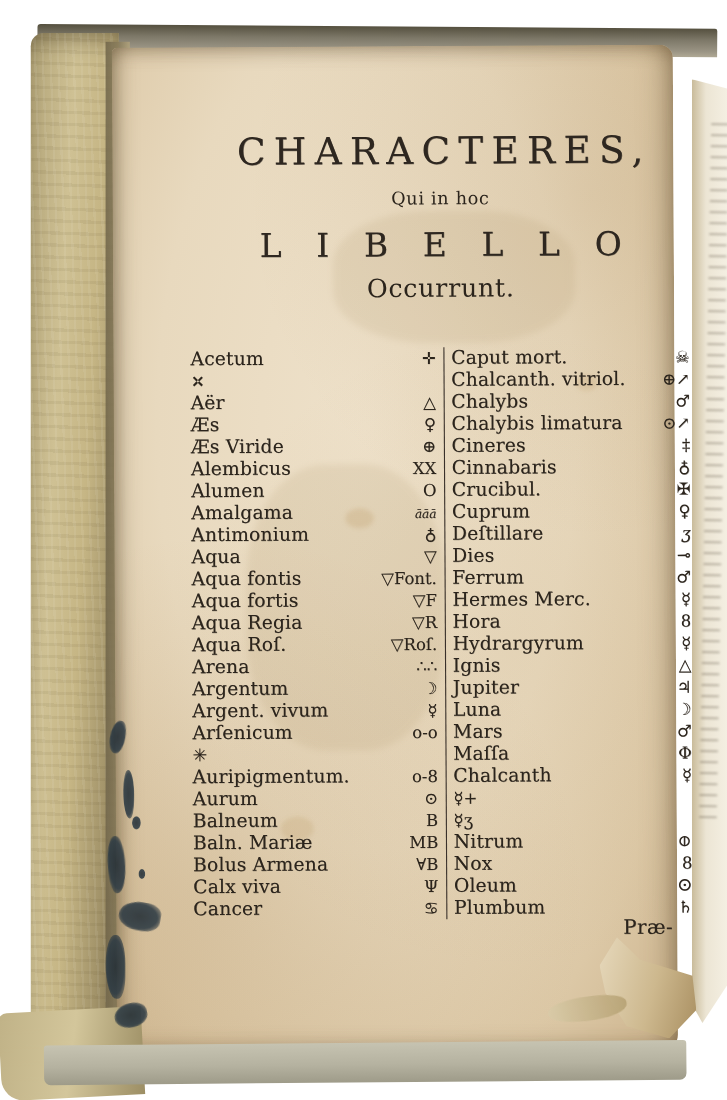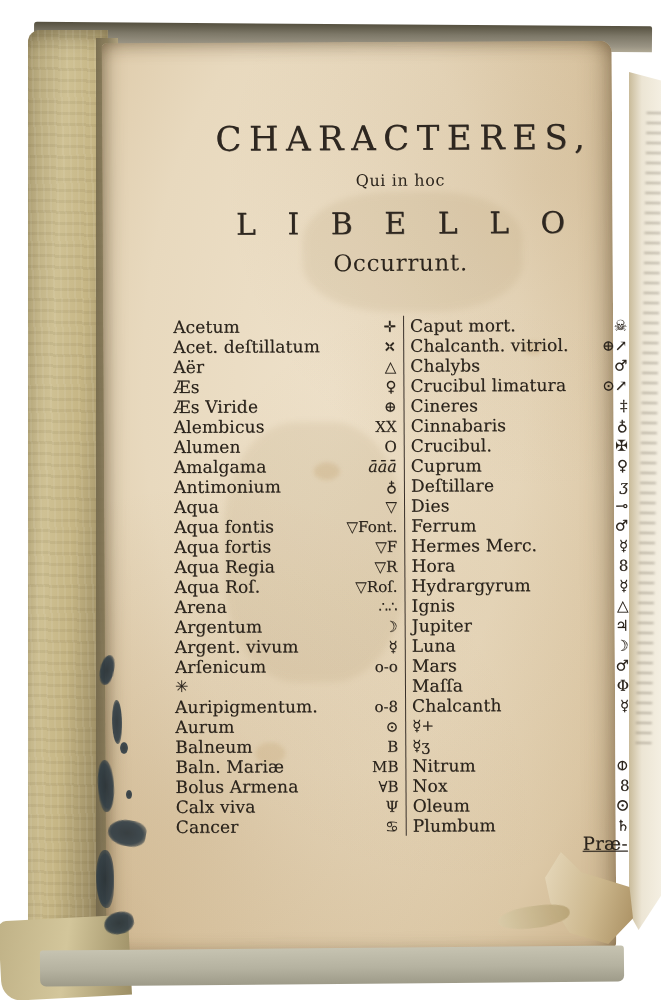--- a/index.html
+++ b/index.html
@@ -76,22 +76,22 @@
   .subtitle2{margin-top:9px;text-align:center;font-size:23px;letter-spacing:.03em;}
 
   .table{position:absolute;left:0;top:274px;width:456px;display:flex;}
   .col{box-sizing:border-box;}
   .col-left{width:230px;padding-right:7px;}
   .col-right{width:226px;border-left:1.6px solid #39302a;padding-left:6px;padding-right:2px;}
   .row{display:flex;justify-content:space-between;align-items:baseline;height:20px;white-space:nowrap;}
   .term{font-size:17px;letter-spacing:.01em;text-shadow:.3px .3px 0 rgba(43,36,28,.45);}
   .sym{font-family:"DejaVu Serif","DejaVu Sans","Liberation Serif",serif;
     font-size:15px;line-height:20px;text-shadow:.3px .3px 0 rgba(43,36,28,.4);}
-  .catchword{position:absolute;right:4px;top:792px;font-size:18px;letter-spacing:.02em;
-    text-shadow:.3px .3px 0 rgba(43,36,28,.45);text-decoration:underline;}
+  .catchword{position:absolute;right:20px;top:792px;font-size:18px;letter-spacing:.02em;
+    text-shadow:.3px .3px 0 rgba(43,36,28,.45);}
 </style>
 </head>
 <body>
 
 <div class="photo">
 
   <div class="top-edge"></div>
   <div class="spine"></div>
   <div class="turnin"></div>
 
@@ -108,21 +108,20 @@
       <h2 class="title2">LIBELLO</h2>
       <div class="subtitle2">Occurrunt.</div>
 
       <div class="table">
         <div class="col col-left" id="col-left">
             <div class="row">
               <span class="term">Acetum</span>
               <span class="sym">✛</span>
             </div>
             <div class="row">
-              <span class="term">Acet. deſtillatum</span>
               <span class="sym" style="display: inline-block; transform: rotate(45deg);">✛</span>
             </div>
             <div class="row">
               <span class="term">Aër</span>
               <span class="sym">△</span>
             </div>
             <div class="row">
               <span class="term">Æs</span>
               <span class="sym">♀</span>
             </div>
@@ -133,21 +132,21 @@
             <div class="row">
               <span class="term">Alembicus</span>
               <span class="sym">XX</span>
             </div>
             <div class="row">
               <span class="term">Alumen</span>
               <span class="sym">O</span>
             </div>
             <div class="row">
               <span class="term">Amalgama</span>
-              <span class="sym" style="font-style: italic; font-size: 16px;">āāā</span>
+              <span class="sym" style="font-style: italic; font-size: 11px;">āāā</span>
             </div>
             <div class="row">
               <span class="term">Antimonium</span>
               <span class="sym">♁</span>
             </div>
             <div class="row">
               <span class="term">Aqua</span>
               <span class="sym">▽</span>
             </div>
             <div class="row">
@@ -221,21 +220,21 @@
             </div>
             <div class="row">
               <span class="term">Chalcanth. vitriol.</span>
               <span class="sym">⊕↗</span>
             </div>
             <div class="row">
               <span class="term">Chalybs</span>
               <span class="sym">♂</span>
             </div>
             <div class="row">
-              <span class="term">Crucibul limatura</span>
+              <span class="term">Chalybis limatura</span>
               <span class="sym">⊙↗</span>
             </div>
             <div class="row">
               <span class="term">Cineres</span>
               <span class="sym">‡</span>
             </div>
             <div class="row">
               <span class="term">Cinnabaris</span>
               <span class="sym">♁</span>
             </div>

